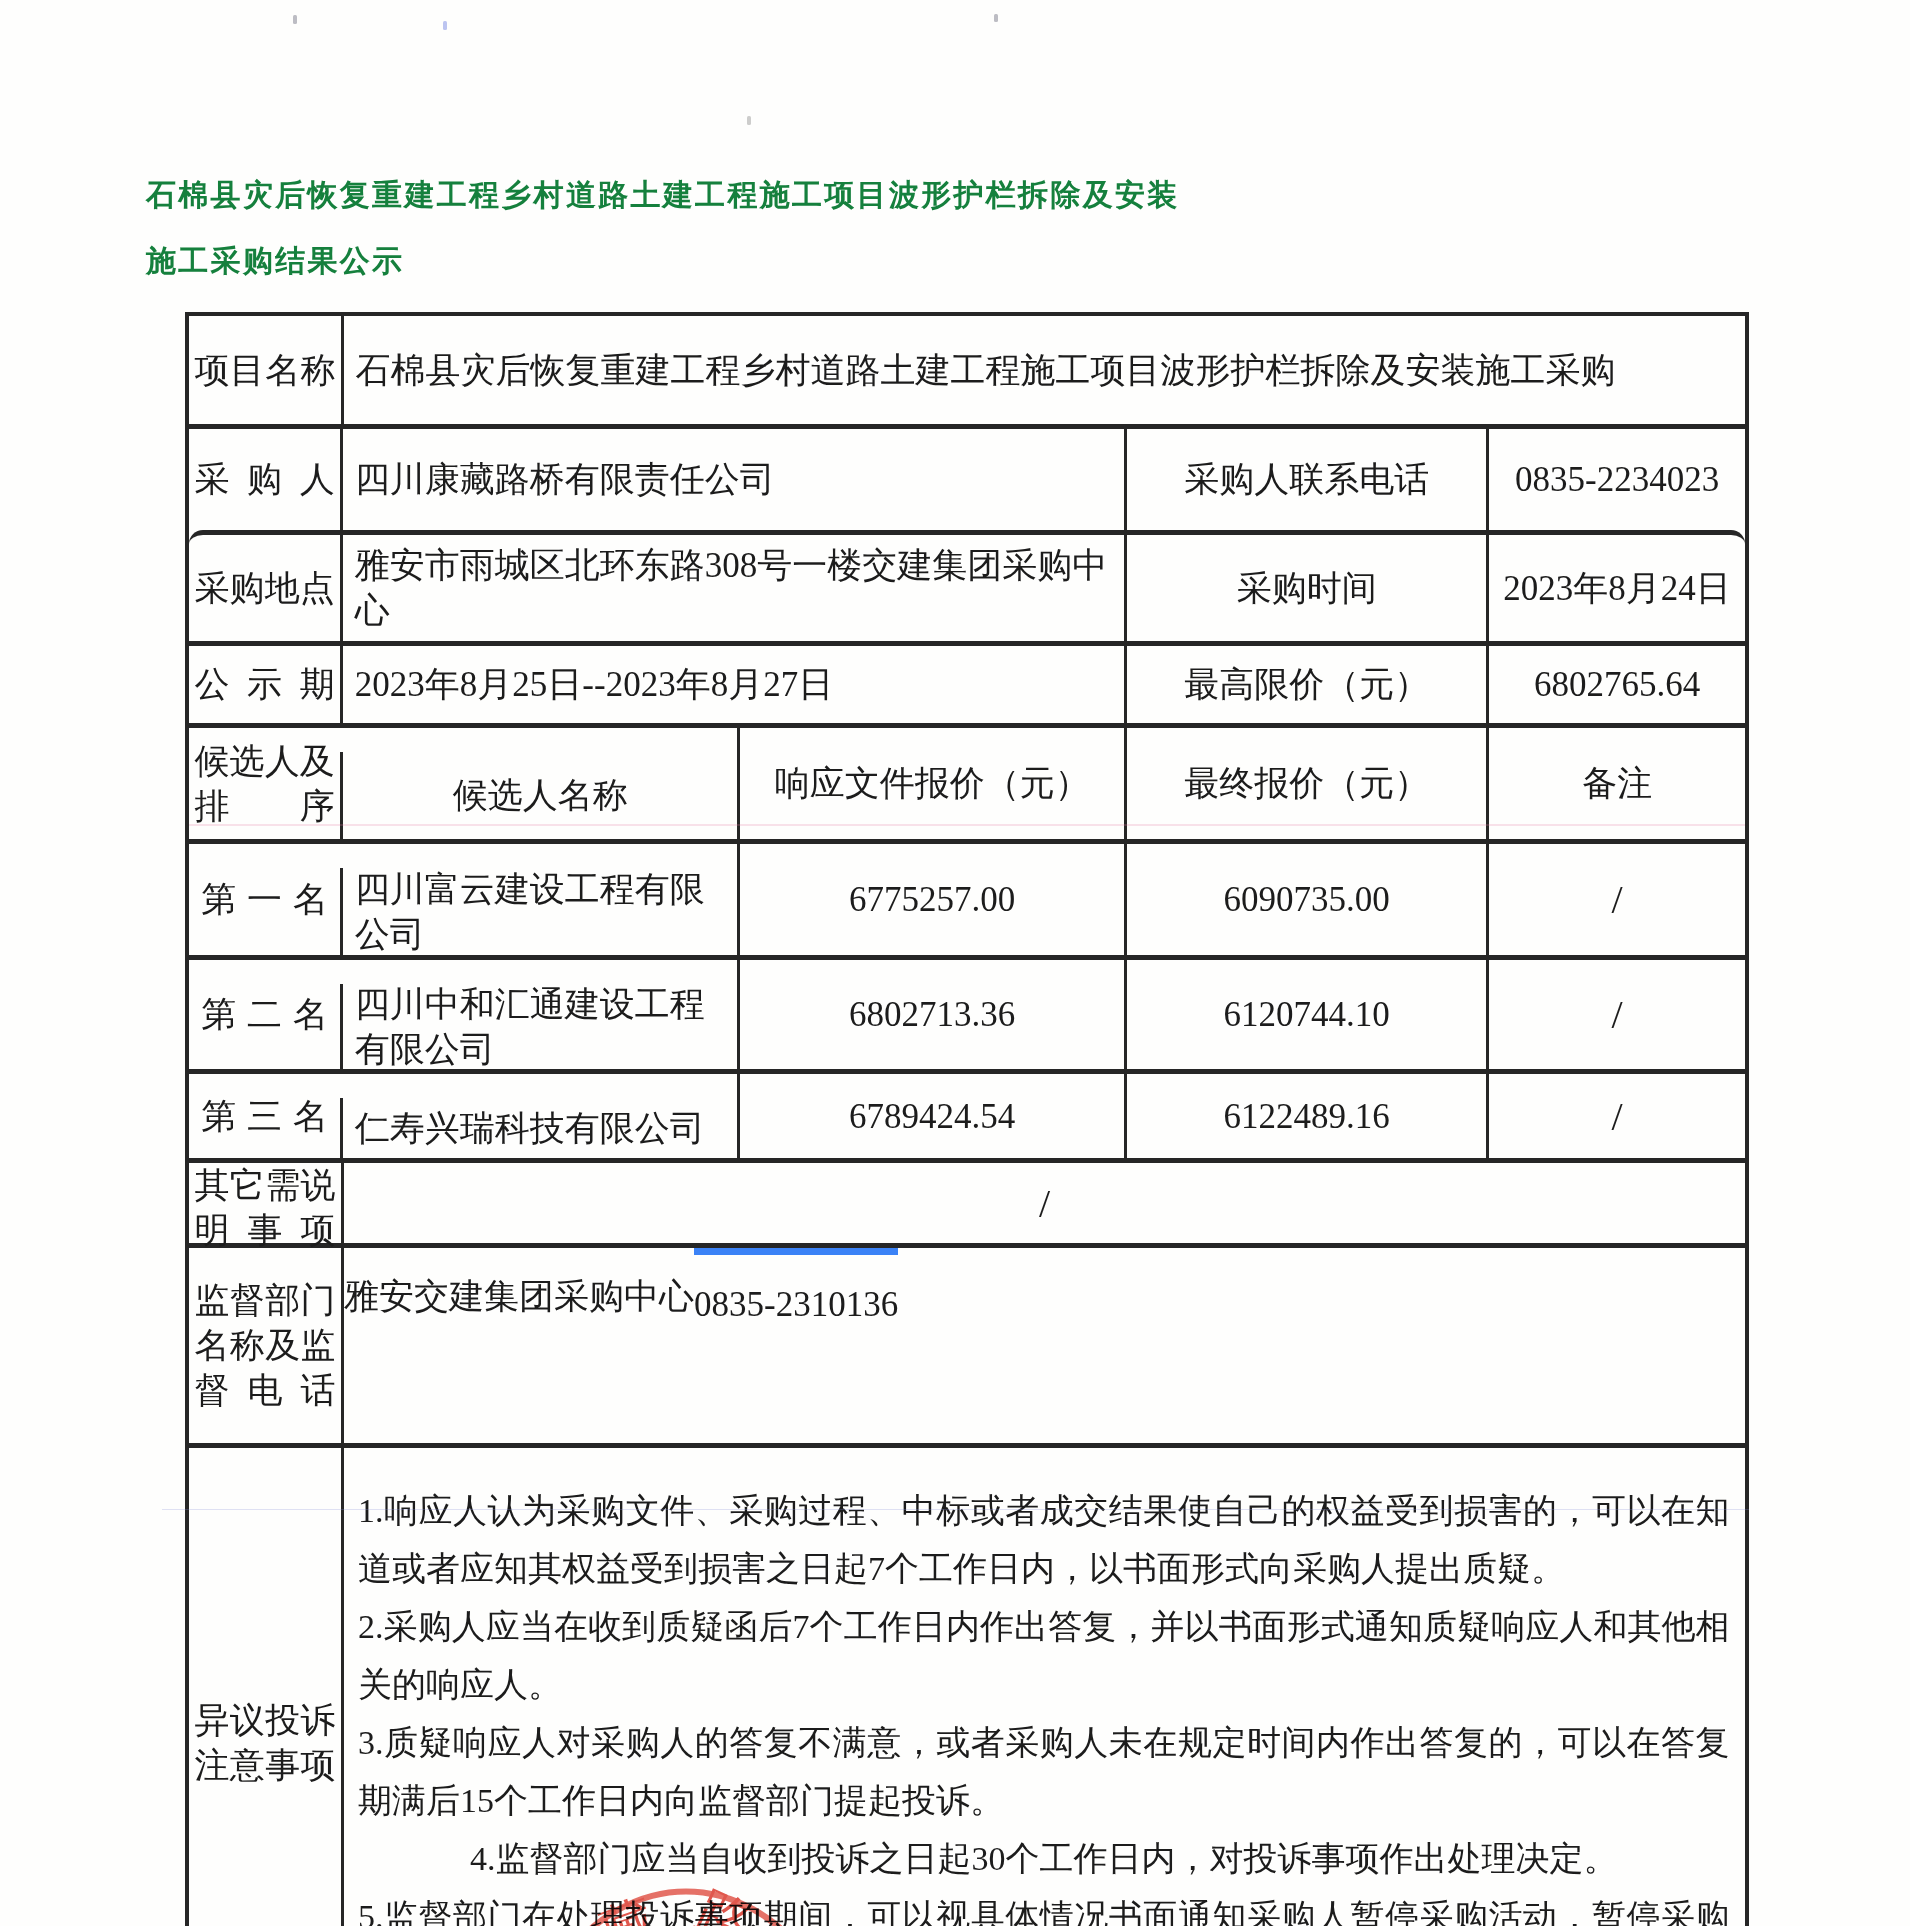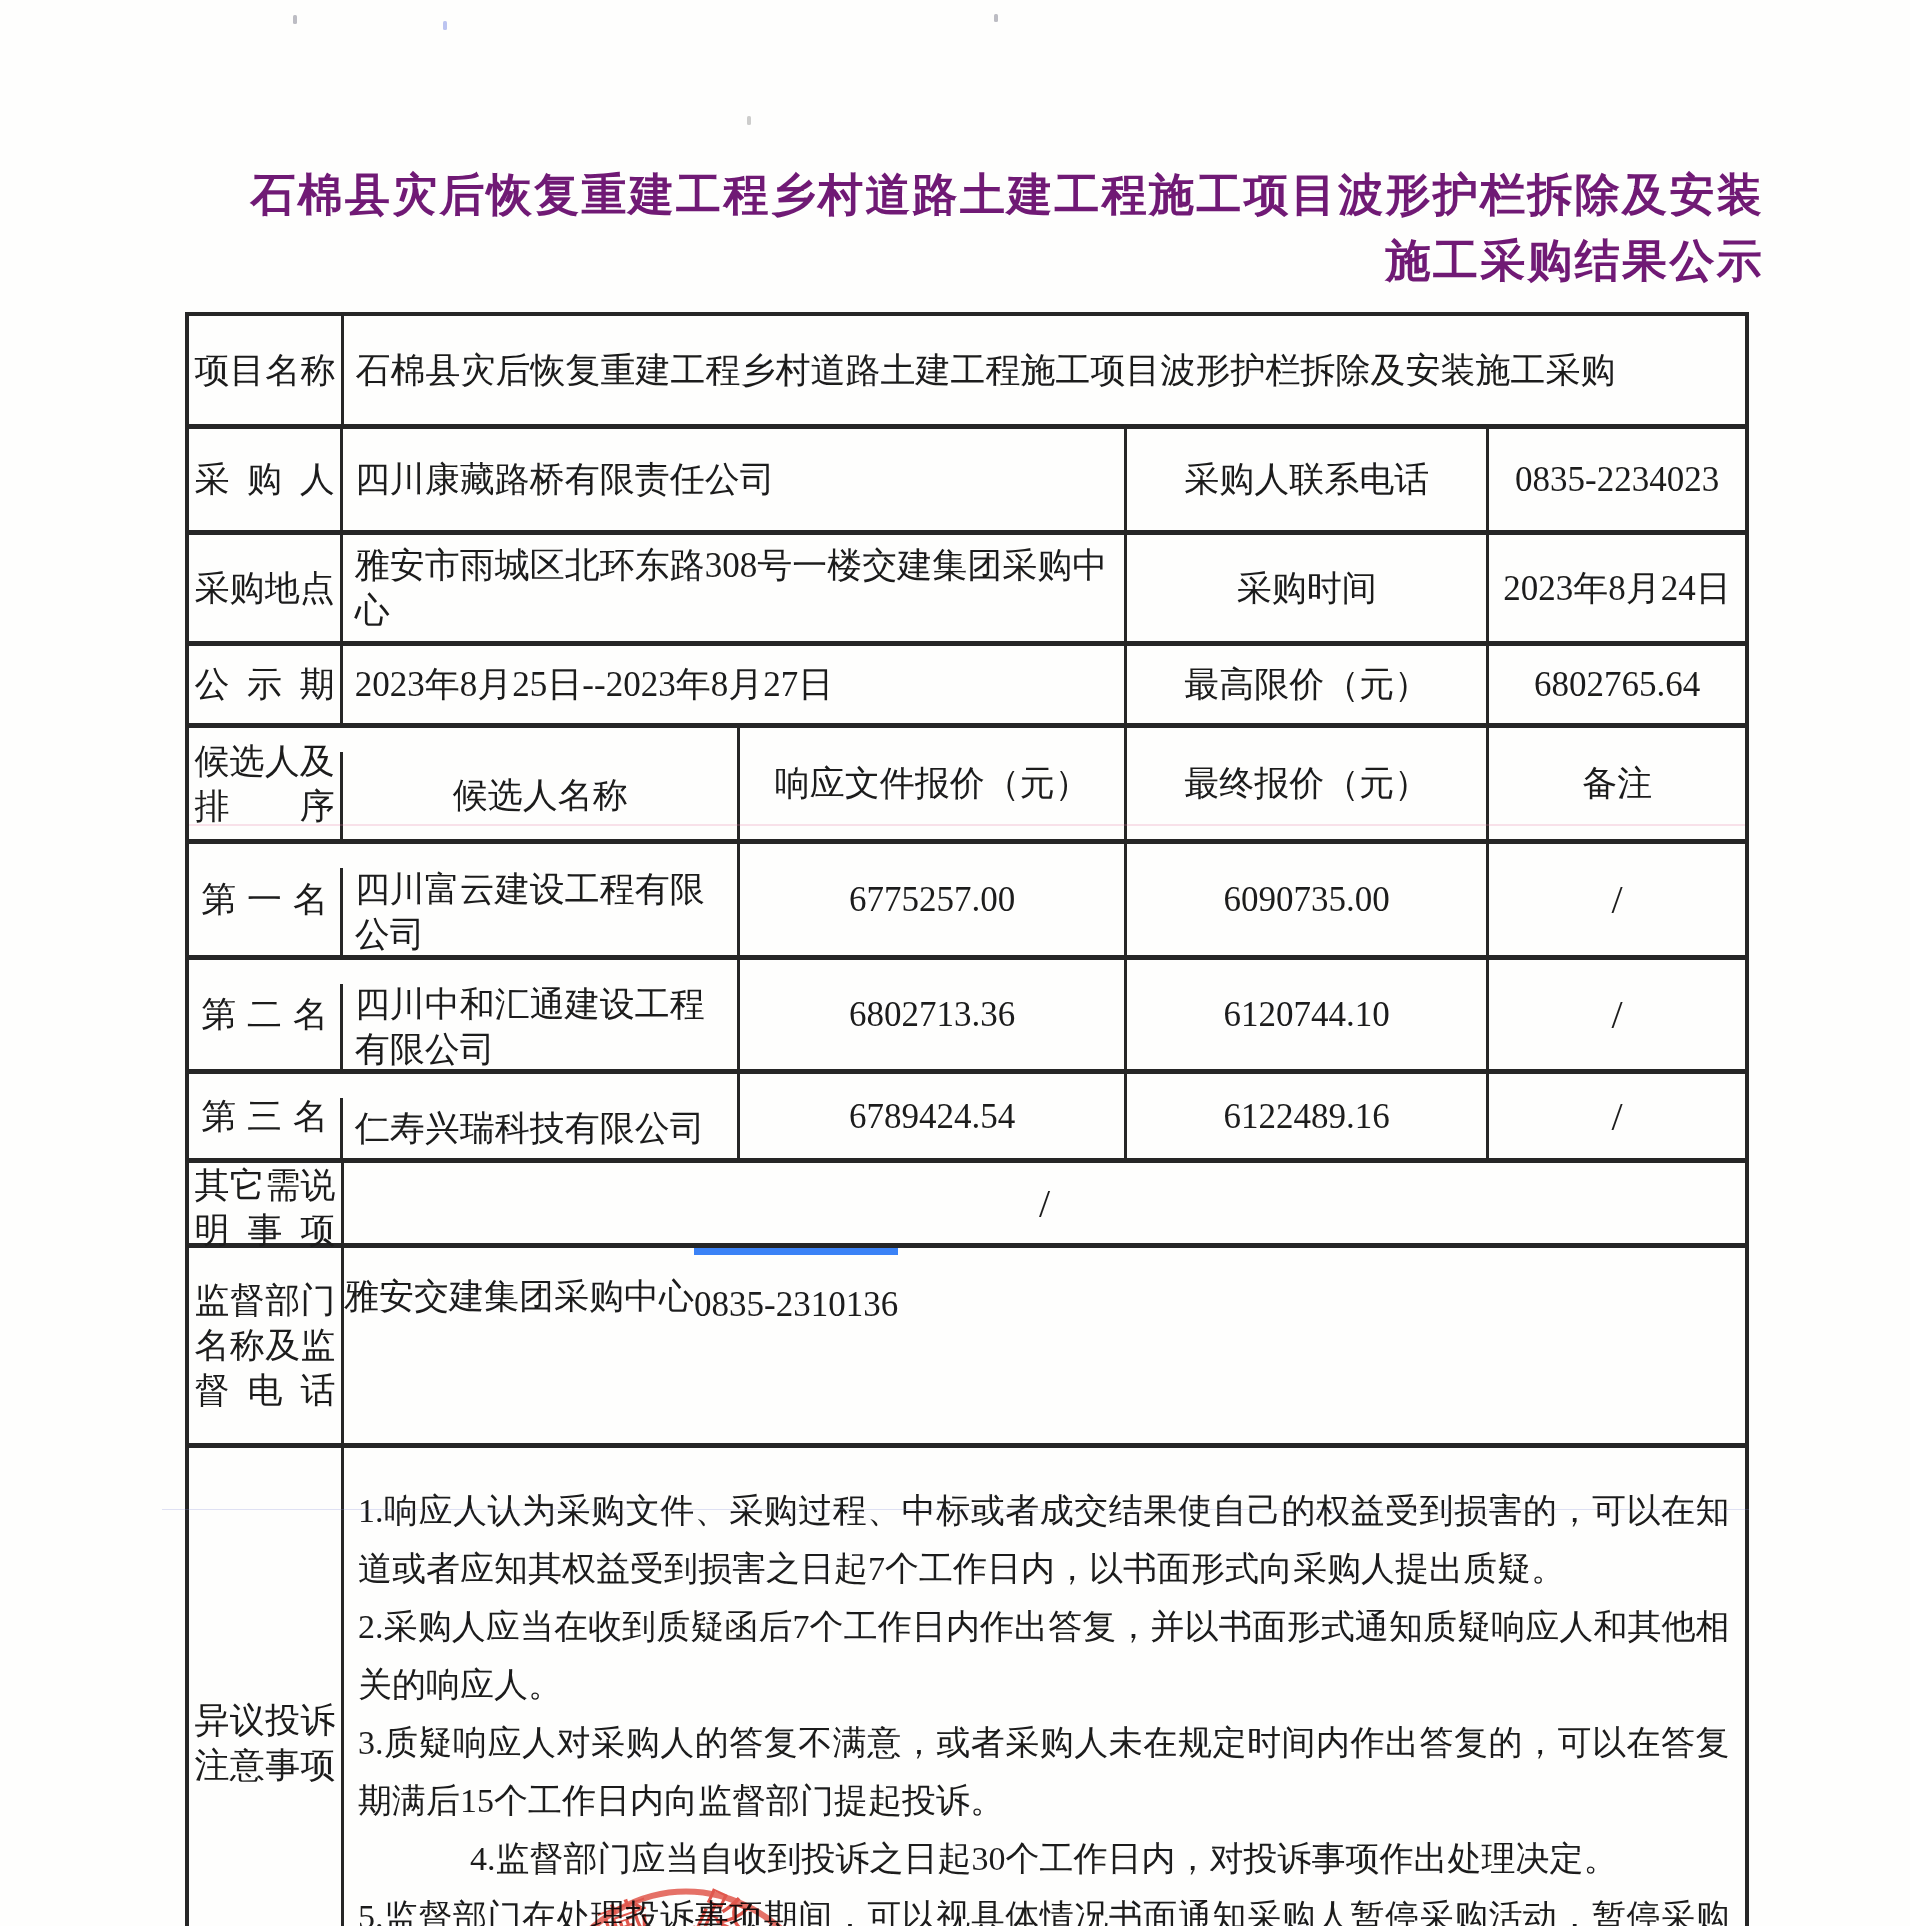--- a/index.html
+++ b/index.html
@@ -2,22 +2,22 @@
 <html style="font-size:6.2px"><head>
 <meta charset="utf-8">
 <style>
   html,body{margin:0;padding:0;background:#ffffff;}
   body{width:1911px;height:2702px;position:relative;overflow:hidden;
        font-family:"Liberation Serif","DejaVu Serif",serif;color:#1c1c1c;}
   .page{position:absolute;inset:0;background:#fefefd;}
 
   
   .title{position:absolute;left:146px;top:162px;width:1618px;margin:0;
-         text-align:right;font-family:"Liberation Sans","DejaVu Sans",sans-serif;
-         font-weight:700;font-size:45px;line-height:66px;color:#701a75;
+         text-align:left;font-family:"Liberation Sans","DejaVu Sans",sans-serif;
+         font-weight:700;font-size:30px;line-height:66px;color:#15803d;
          letter-spacing:2.3px;}
   .title .tl{display:block;}
 
   
   .tbl{position:absolute;left:185px;top:312px;width:1564px;
        border:4.6px solid #262626;background:transparent;box-sizing:border-box;
        font-size:35px;line-height:45px;}
   .tr{display:flex;box-sizing:border-box;border-top:5px solid #262626;}
   .tr.first{border-top:none;}
   .td{box-sizing:border-box;border-left:3.5px solid #262626;display:flex;
@@ -35,21 +35,21 @@
   .cB{width:788px;}           
   .cC{width:364px;}
   .cD{width:260px;}
   .kB{width:399px;margin-top:24px;}           
   .kC{width:389px;}
   .kD{width:364px;}
   .kE{width:260px;}
   .merge{flex:1;}
 
   
-  .r1{height:108px;border-radius:25px;} .r2{height:106px;} .r3{height:111px;} .r4{height:82px;}
+  .r1{height:108px;border-radius:25px;} .r2{height:106px;} .r3{height:111px;border-radius:14px;} .r4{height:82px;}
   .r5{height:116px;} .r6{height:116px;} .r7{height:114px;} .r8{height:89px;}
   .r9{height:85px;} .r10{height:200px;} .r11{height:594px;}
 
   .sub{display:flex;flex-direction:row;align-items:stretch;padding:0;}
   .subrow{flex:none;display:flex;align-items:center;justify-content:center;}
   .subrow.s1{height:96px;}
   .subrow.s2{height:99px;border-top:7px solid #3b82f6;}
 
   .para{display:flex;flex-direction:column;justify-content:center;
         padding:15.4px 15.4px 15.4px 14px;font-size:34px;line-height:58px;}

